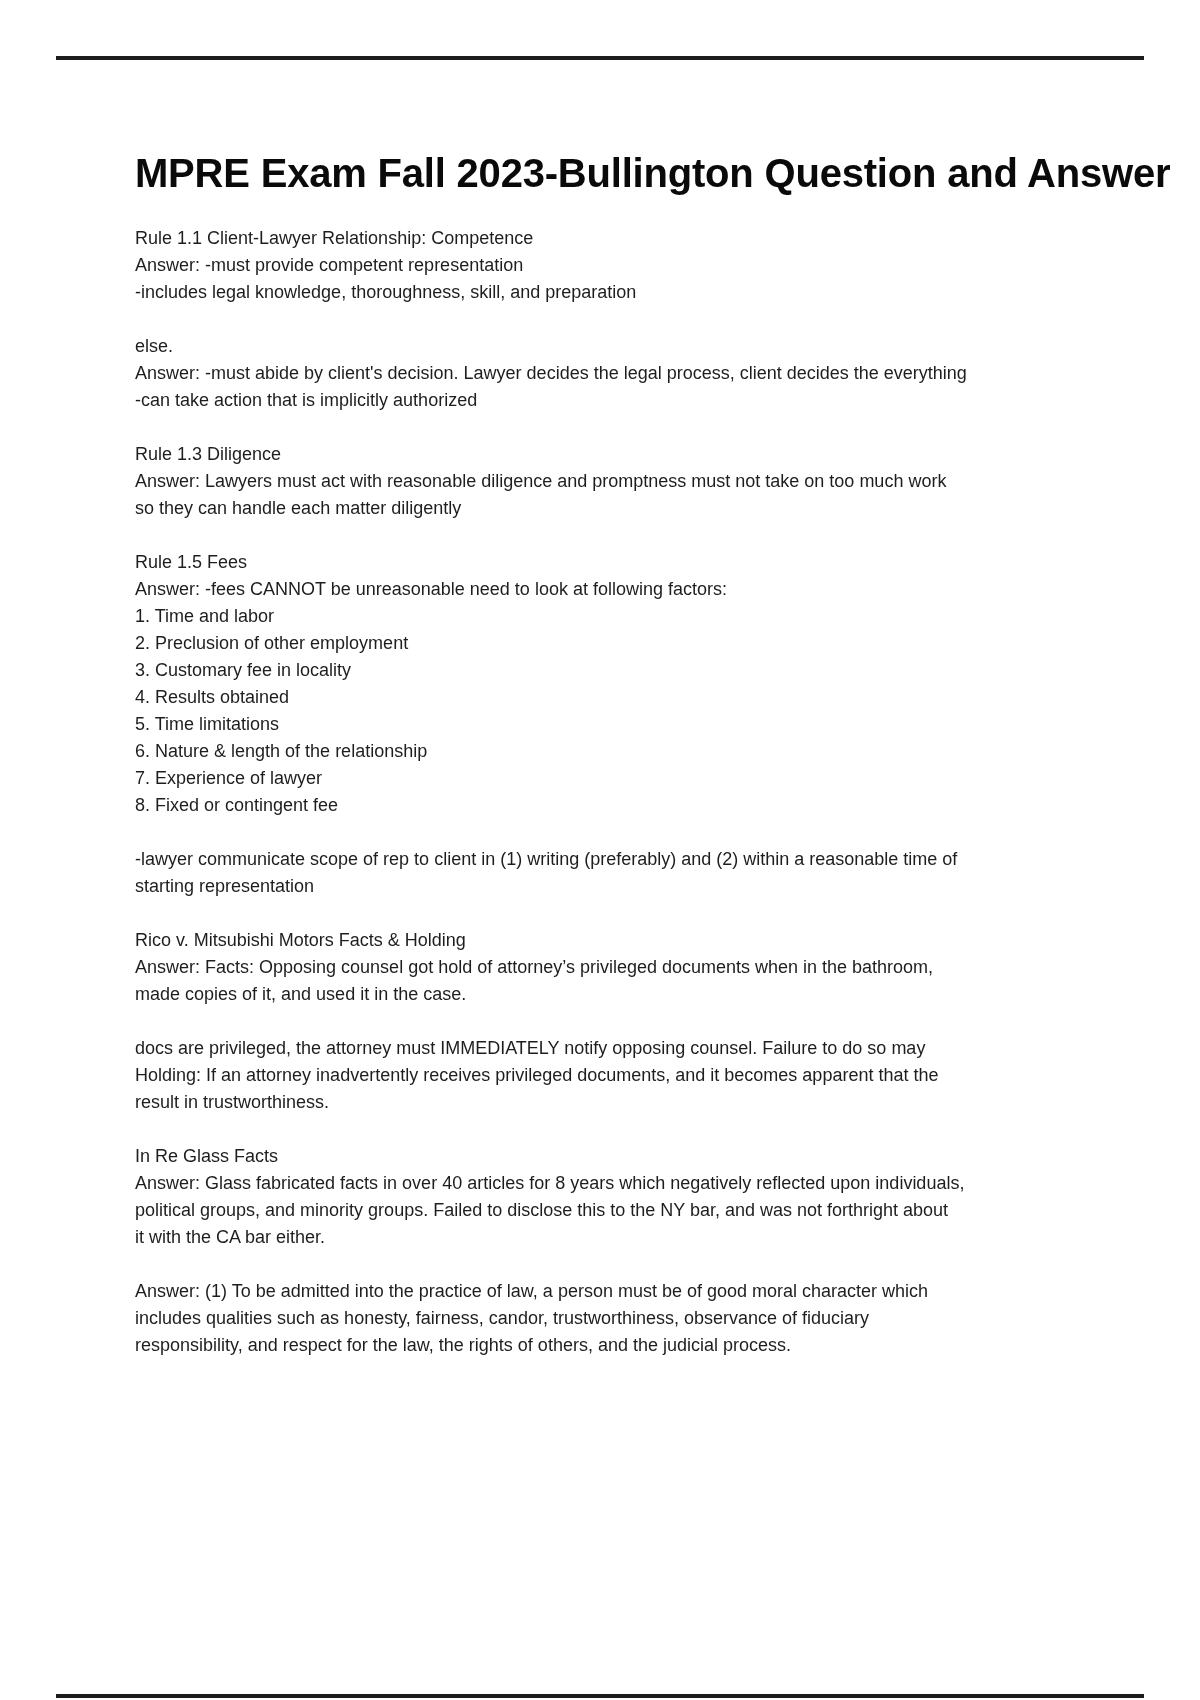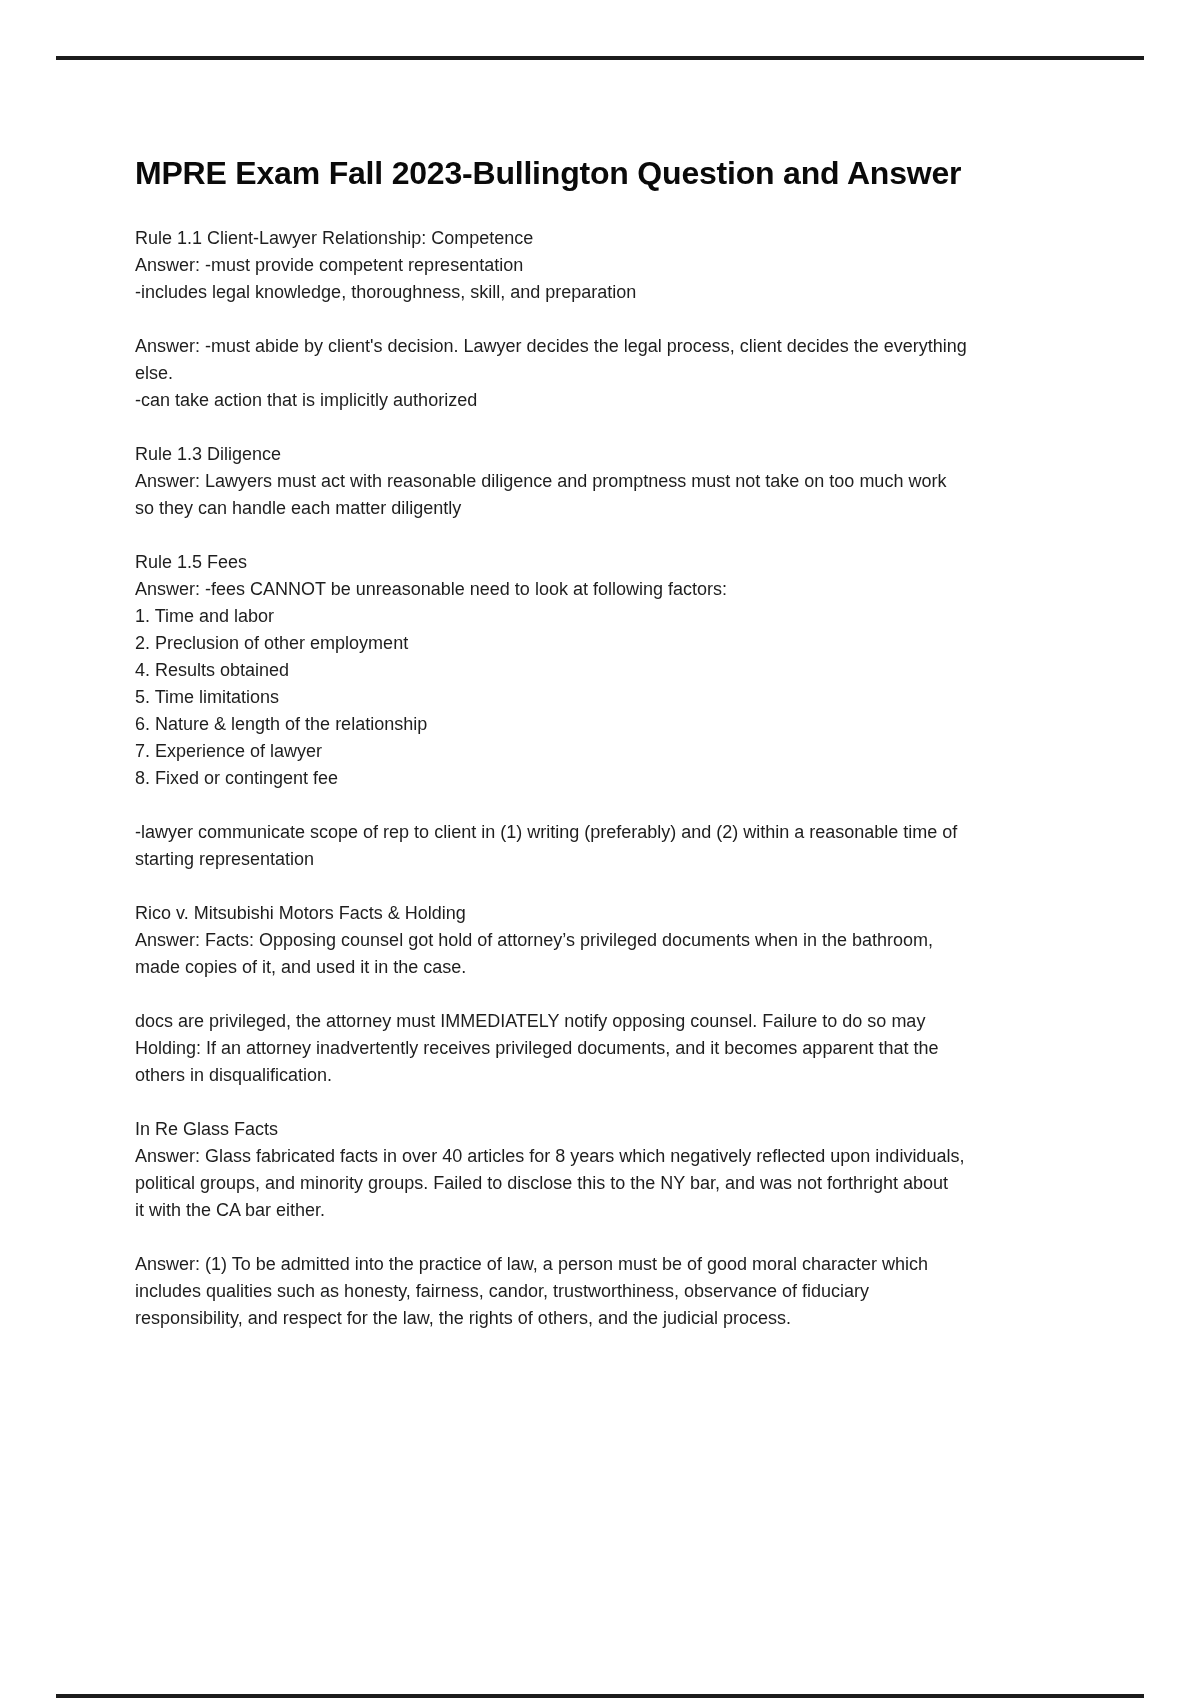--- a/index.html
+++ b/index.html
@@ -28,21 +28,21 @@
     position: absolute;
     left: 135px;
     top: 154px;
     width: 960px;
     color: #1e1e1e;
     font-size: 18px;
     line-height: 27px;
   }
   h1.doc-title {
     margin: 0 0 33px 0;
-    font-size: 32px;
+    font-size: 40px;
     line-height: 38px;
     font-weight: bold;
     color: #0a0a0a;
     letter-spacing: -0.2px;
     white-space: nowrap;
   }
   .block {
     margin: 0 0 27px 0;
   }
   .line {
@@ -57,53 +57,54 @@
 
   <div class="content">
     <h1 class="doc-title">MPRE Exam Fall 2023-Bullington Question and Answer</h1>
     <div id="blocks">
         <div class="block">
           <div class="line">Rule 1.1 Client-Lawyer Relationship: Competence</div>
           <div class="line">Answer: -must provide competent representation</div>
           <div class="line">-includes legal knowledge, thoroughness, skill, and preparation</div>
         </div>
         <div class="block">
+          <div class="line">else.</div>
           <div class="line">Answer: -must abide by client's decision. Lawyer decides the legal process, client decides the everything</div>
-          <div class="line">else.</div>
           <div class="line">-can take action that is implicitly authorized</div>
         </div>
         <div class="block">
           <div class="line">Rule 1.3 Diligence</div>
           <div class="line">Answer: Lawyers must act with reasonable diligence and promptness must not take on too much work</div>
           <div class="line">so they can handle each matter diligently</div>
         </div>
         <div class="block">
           <div class="line">Rule 1.5 Fees</div>
           <div class="line">Answer: -fees CANNOT be unreasonable need to look at following factors:</div>
           <div class="line">1. Time and labor</div>
           <div class="line">2. Preclusion of other employment</div>
+          <div class="line">3. Customary fee in locality</div>
           <div class="line">4. Results obtained</div>
           <div class="line">5. Time limitations</div>
           <div class="line">6. Nature &amp; length of the relationship</div>
           <div class="line">7. Experience of lawyer</div>
           <div class="line">8. Fixed or contingent fee</div>
         </div>
         <div class="block">
           <div class="line">-lawyer communicate scope of rep to client in (1) writing (preferably) and (2) within a reasonable time of</div>
           <div class="line">starting representation</div>
         </div>
         <div class="block">
           <div class="line">Rico v. Mitsubishi Motors Facts &amp; Holding</div>
           <div class="line">Answer: Facts: Opposing counsel got hold of attorney’s privileged documents when in the bathroom,</div>
           <div class="line">made copies of it, and used it in the case.</div>
         </div>
         <div class="block">
           <div class="line">docs are privileged, the attorney must IMMEDIATELY notify opposing counsel. Failure to do so may</div>
           <div class="line">Holding: If an attorney inadvertently receives privileged documents, and it becomes apparent that the</div>
-          <div class="line">others in disqualification.</div>
+          <div class="line">result in trustworthiness.</div>
         </div>
         <div class="block">
           <div class="line">In Re Glass Facts</div>
           <div class="line">Answer: Glass fabricated facts in over 40 articles for 8 years which negatively reflected upon individuals,</div>
           <div class="line">political groups, and minority groups. Failed to disclose this to the NY bar, and was not forthright about</div>
           <div class="line">it with the CA bar either.</div>
         </div>
         <div class="block">
           <div class="line">Answer: (1) To be admitted into the practice of law, a person must be of good moral character which</div>
           <div class="line">includes qualities such as honesty, fairness, candor, trustworthiness, observance of fiduciary</div>

